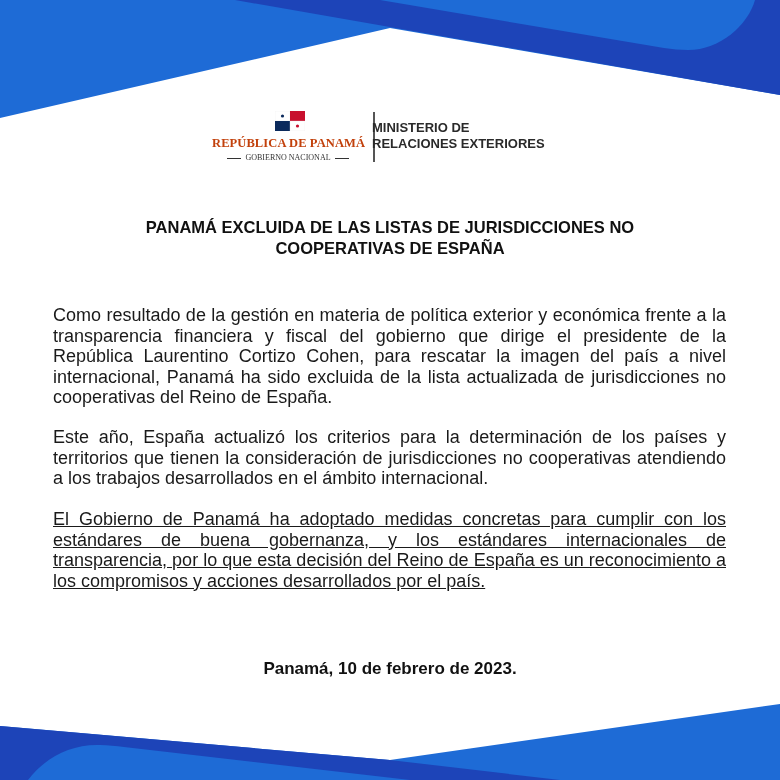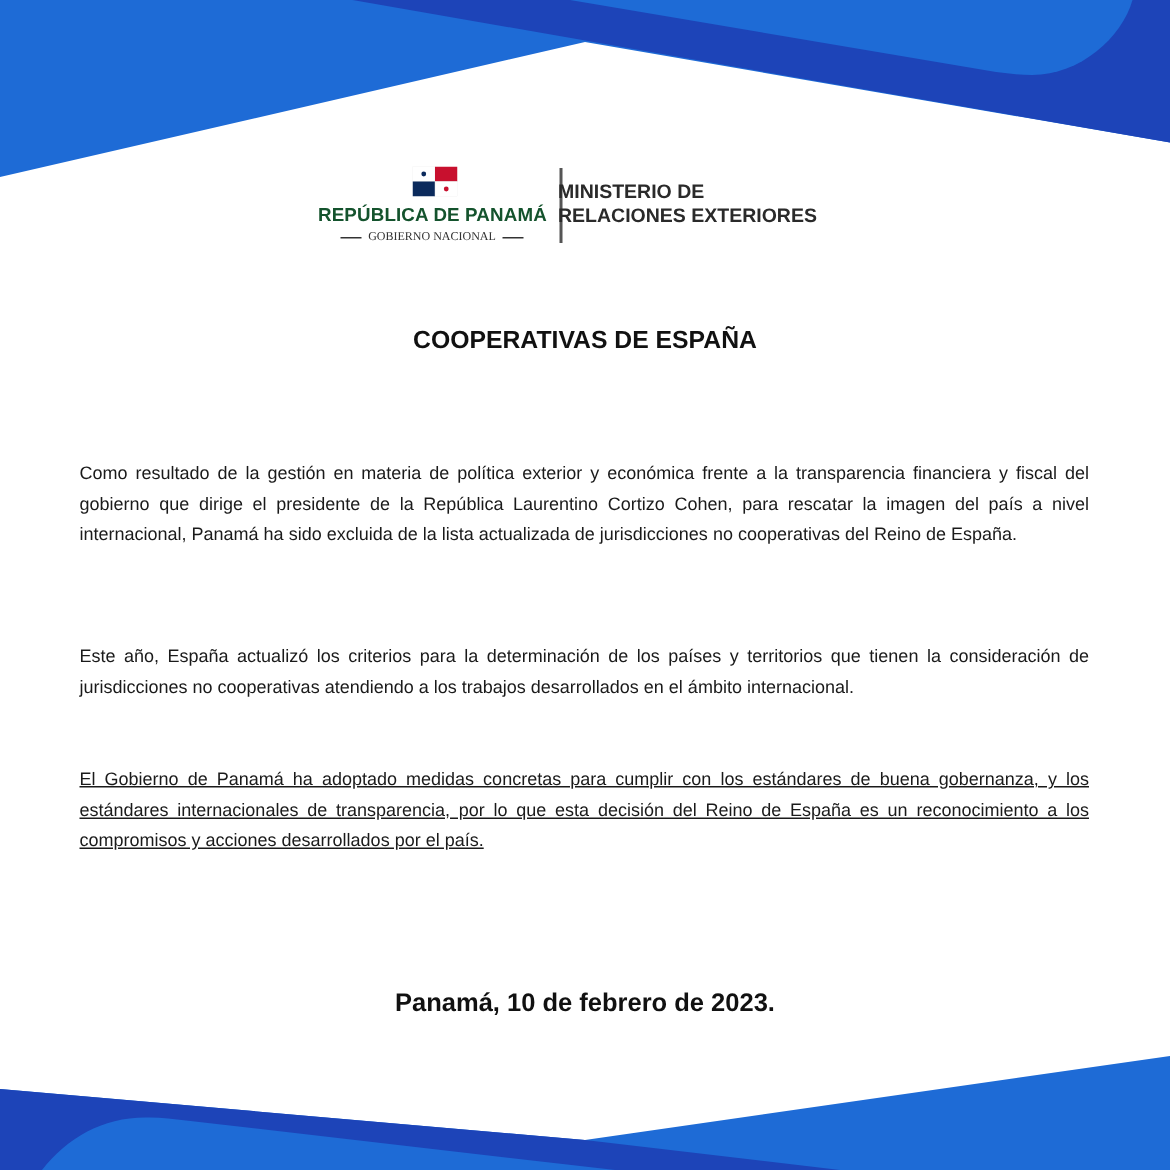--- a/index.html
+++ b/index.html
@@ -9,32 +9,32 @@
       font-family: "Liberation Sans", "DejaVu Sans", sans-serif;
       color: #111111;
     }
     .wave { position: absolute; left: 0; width: 780px; }
     .wave-top { top: 0; height: 130px; }
     .wave-bottom { bottom: 0; height: 90px; }
 
     .logo-block { position: absolute; left: 212px; top: 108px; width: 360px; height: 60px; }
     .flag { position: absolute; left: 63px; top: 3px; width: 30px; height: 20px; }
     .rep-name { position: absolute; left: 0; top: 28px; width: 152px; text-align: left;
-      font-size: 12.5px; font-weight: bold; color: #14532d; letter-spacing: 0.1px; white-space: nowrap; }
+      font-size: 12.5px; font-weight: bold; color: #c2410c; letter-spacing: 0.1px; white-space: nowrap; font-family: Liberation Serif, serif; }
     .gob-name { position: absolute; left: 0; top: 45px; width: 152px; text-align: center;
       font-size: 8px; color: #333; white-space: nowrap; font-family: Liberation Serif, serif; }
     .gob-name .dash { display: inline-block; width: 14px; height: 1px; background: #333; vertical-align: middle; margin: 0 4px; }
     .v-divider { position: absolute; left: 161px; top: 4px; width: 1.5px; height: 50px; background: #555; }
     .min-name { position: absolute; left: 160px; top: 12px; font-size: 13px; font-weight: bold;
       color: #2a2a2a; line-height: 16px; white-space: nowrap; }
 
     .title { position: absolute; left: 60px; top: 217px; width: 660px; text-align: center;
       font-size: 16.5px; font-weight: bold; line-height: 21px; color: #111; }
 
-    .body-text { position: absolute; left: 53px; width: 673px; font-size: 12px;
+    .body-text { position: absolute; left: 53px; width: 673px; font-size: 18px;
       line-height: 20.5px; text-align: justify; color: #1a1a1a; }
     .p1 { top: 305px; }
     .p2 { top: 427px; }
     .p3 { top: 509px; text-decoration: underline; }
 
     .dateline { position: absolute; left: 0; top: 659px; width: 780px; text-align: center;
       font-size: 17px; font-weight: bold; color: #111; }
   </style>
 </head>
 <body>
@@ -65,20 +65,21 @@
     <span class="dash"></span><span>GOBIERNO NACIONAL</span><span class="dash"></span>
   </div>
   <div class="v-divider"></div>
   <div class="min-name">
     <div>MINISTERIO DE</div>
     <div>RELACIONES EXTERIORES</div>
   </div>
 </div>
 
 <div class="title">
+  <div>PANAMÁ EXCLUIDA DE LAS LISTAS DE JURISDICCIONES NO</div>
   <div>COOPERATIVAS DE ESPAÑA</div>
 </div>
 
 <p class="body-text p1" style="margin:0">Como resultado de la gestión en materia de política exterior y económica frente a la transparencia financiera y fiscal del gobierno que dirige el presidente de la República Laurentino Cortizo Cohen, para rescatar la imagen del país a  nivel internacional, Panamá ha sido excluida de la lista actualizada de jurisdicciones no cooperativas del Reino de  España.</p>
 <p class="body-text p2" style="margin:0">Este año, España actualizó los criterios para la determinación de los países y territorios que tienen la consideración de jurisdicciones no cooperativas atendiendo a los trabajos desarrollados en el ámbito internacional.</p>
 <p class="body-text p3" style="margin:0">El Gobierno de Panamá ha adoptado medidas concretas para cumplir con los estándares de buena gobernanza, y los estándares internacionales de transparencia, por lo que esta decisión del Reino de España es un reconocimiento a los compromisos y acciones desarrollados por el país.</p>
 
 <div class="dateline">Panamá, 10 de febrero de 2023.</div>
 
 </body></html>

